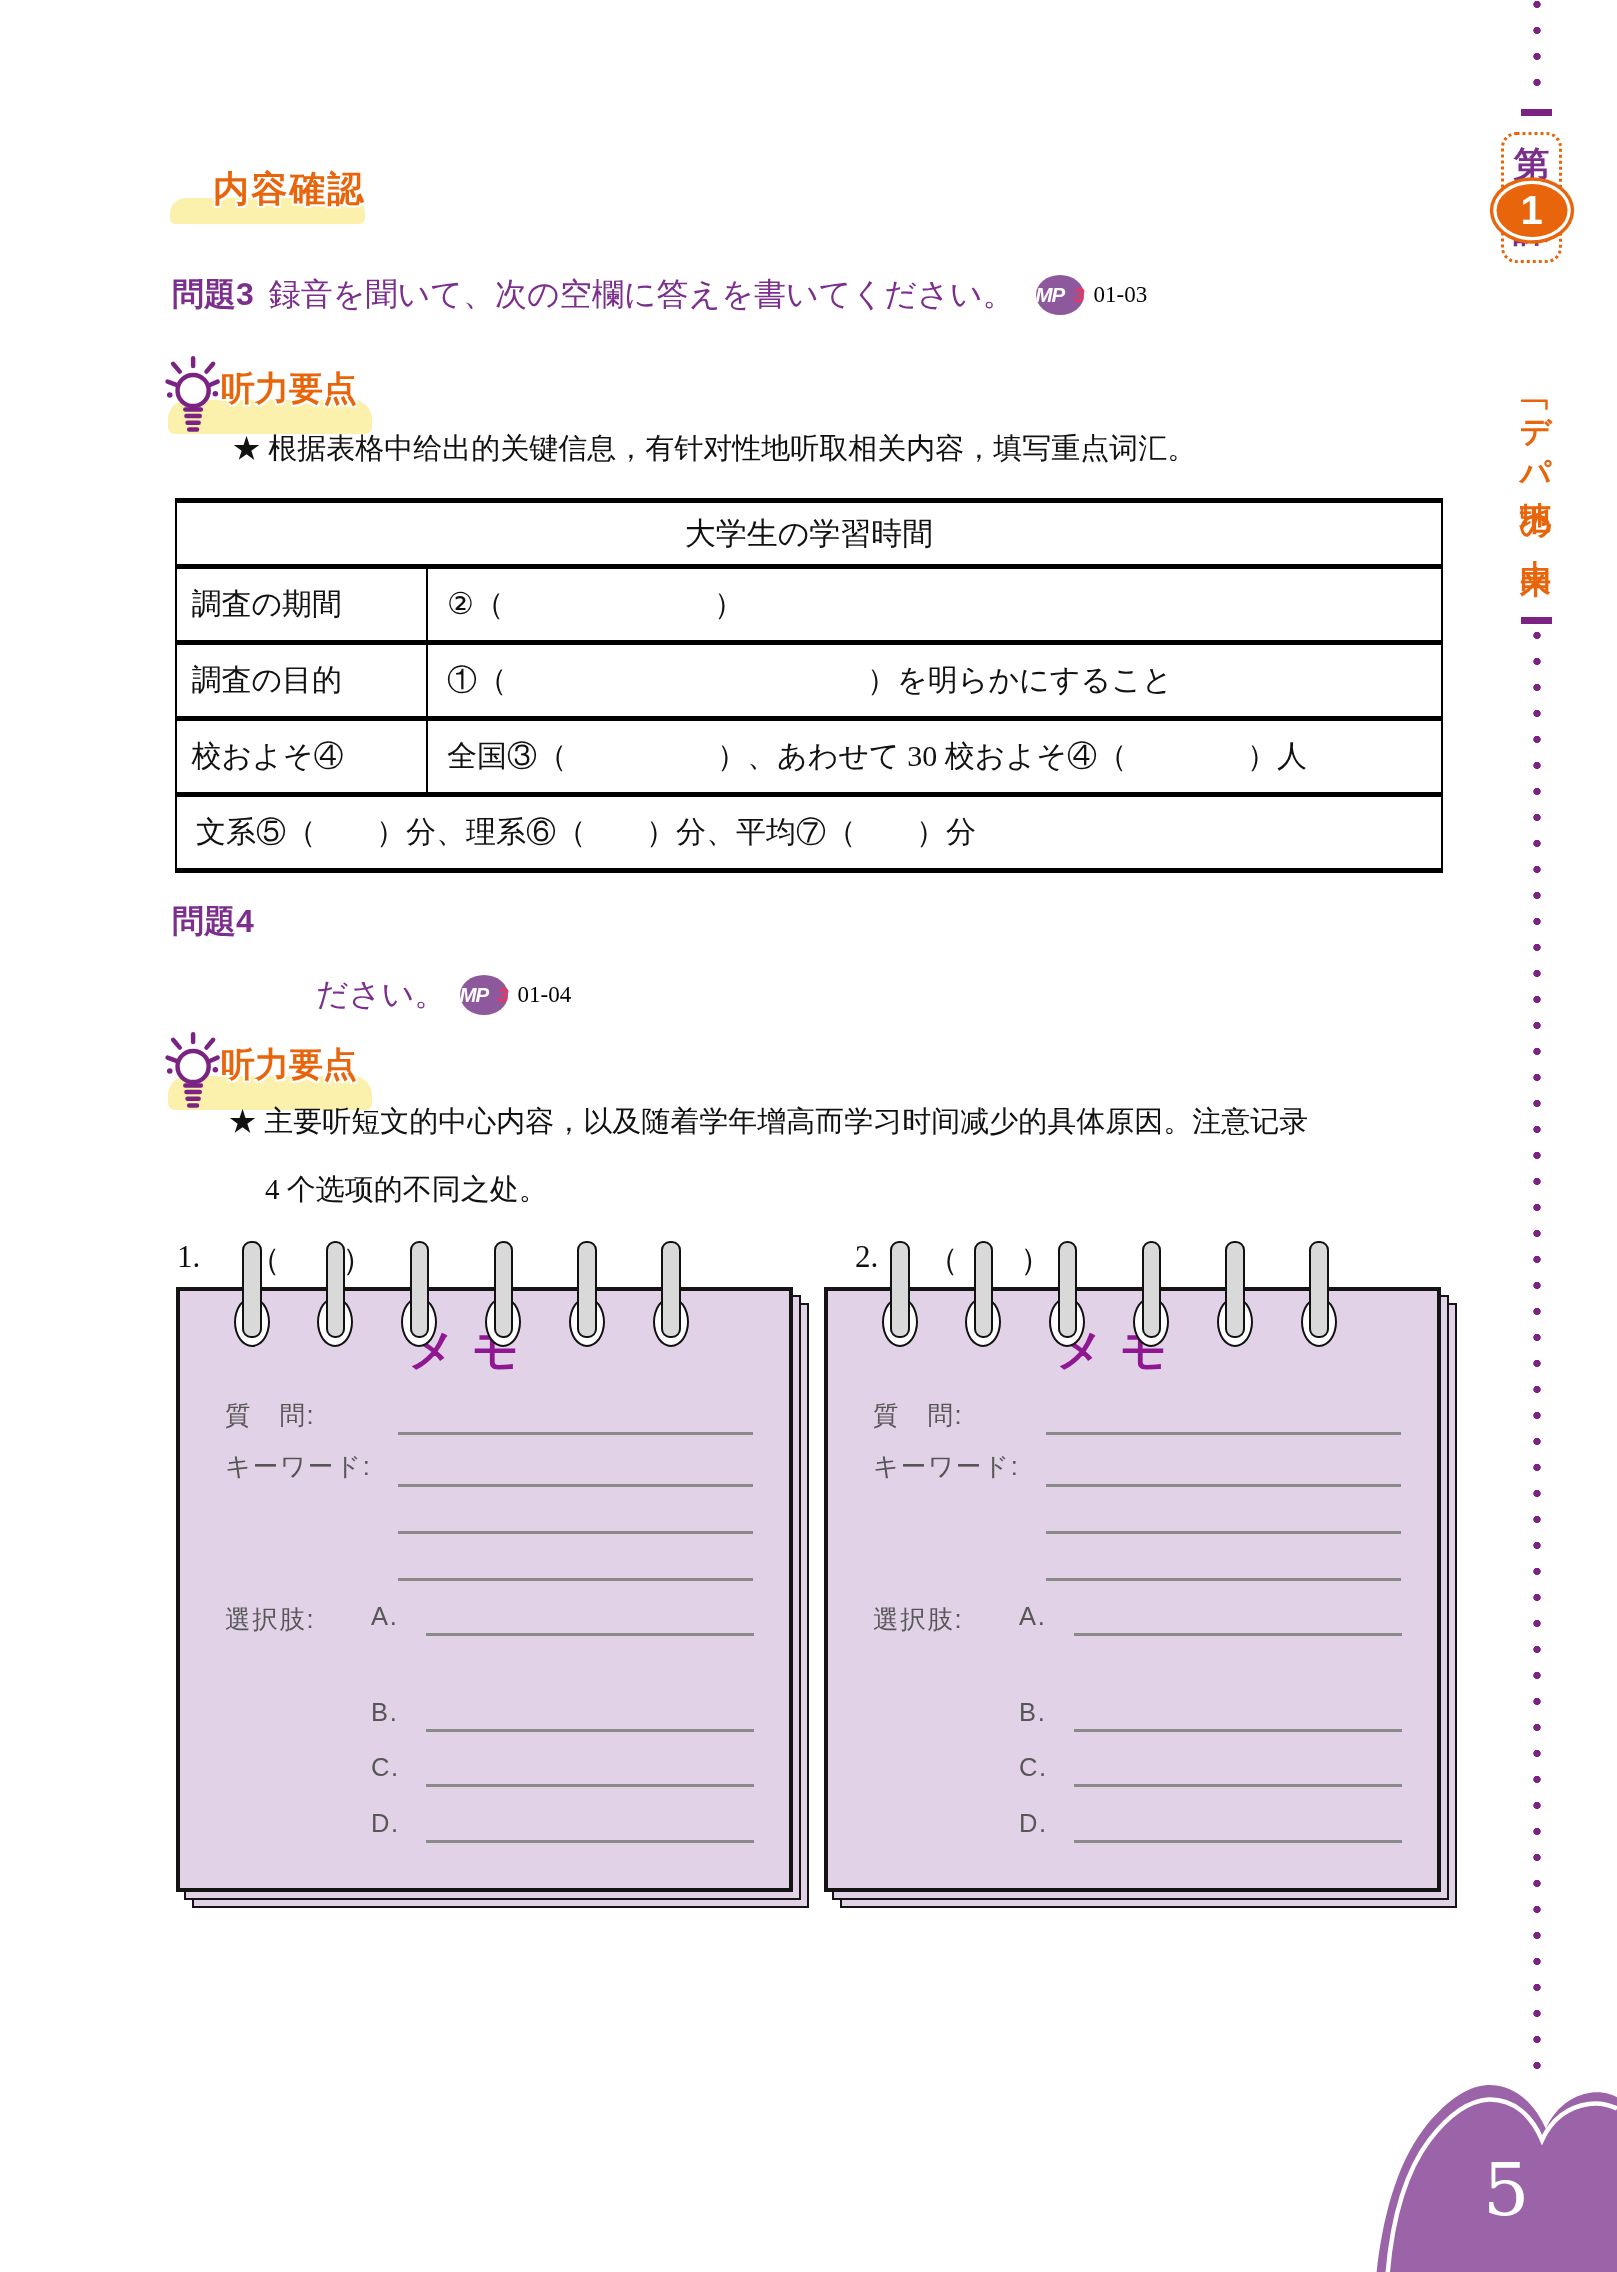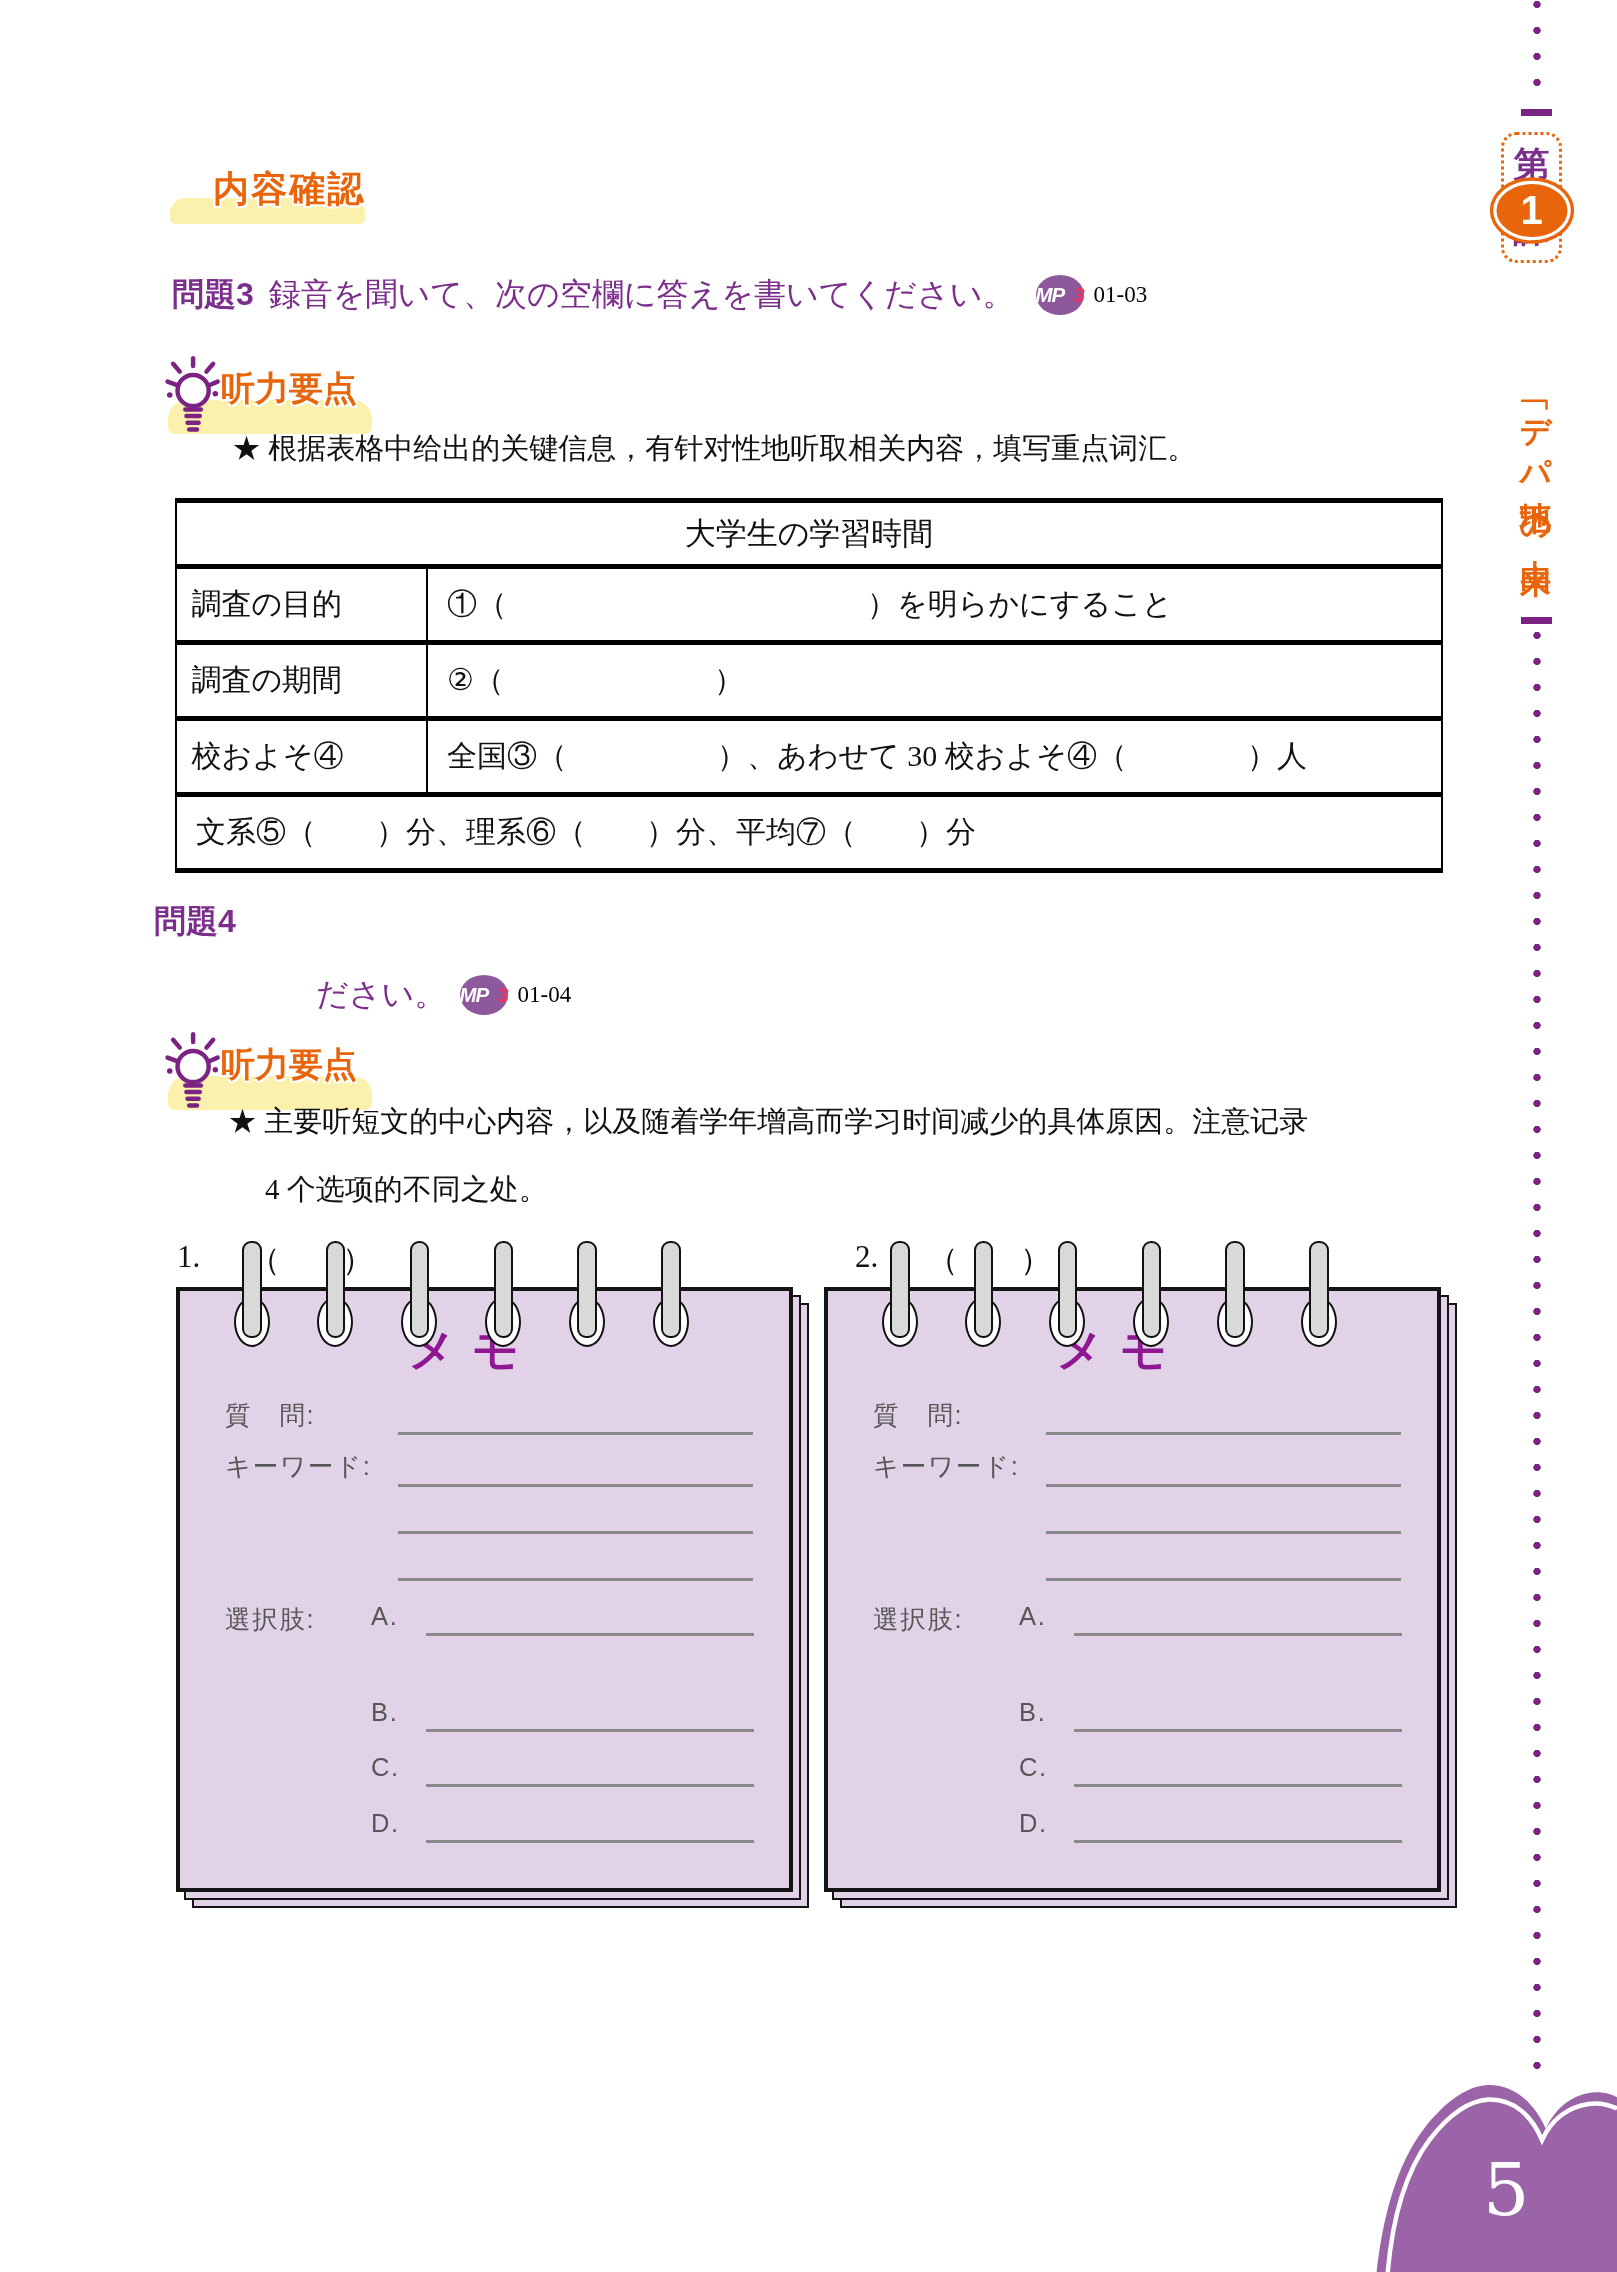--- a/index.html
+++ b/index.html
@@ -125,37 +125,37 @@
       <circle cx="10" cy="70" r="5" fill="#7B2382"></circle>
         <circle cx="92" cy="68" r="5" fill="#7B2382"></circle>
     </svg>
     <div class="tips-title">听力要点</div>
   </div>
   <div class="tips-point serif" style="left:232px;top:429px;">★ 根据表格中给出的关键信息，有针对性地听取相关内容，填写重点词汇。</div>
 
   <div class="survey-table">
     <div class="t-title">大学生の学習時間</div>
     <div class="t-row">
+      <div class="t-label">調査の期間</div>
+      <div class="t-content">②（　　　　　　　）</div>
+    </div>
+    <div class="t-row">
       <div class="t-label">調査の目的</div>
       <div class="t-content">①（　　　　　　　　　　　　）を明らかにすること</div>
-    </div>
-    <div class="t-row">
-      <div class="t-label">調査の期間</div>
-      <div class="t-content">②（　　　　　　　）</div>
     </div>
     <div class="t-row">
       <div class="t-label">校およそ④</div>
       <div class="t-content">全国③（　　　　　）、あわせて 30 校およそ④（　　　　）人</div>
     </div>
     <div class="t-row">
       <div class="t-content">文系⑤（　　）分、理系⑥（　　）分、平均⑦（　　）分</div>
     </div>
   </div>
 
-  <div class="prob-line" style="left:154px;top:900px;justify-content:center;">
+  <div class="prob-line" style="left:172px;top:900px;justify-content:center;">
     <span class="prob-label">問題4</span>
   </div>
   <div class="prob-line" style="left:316px;top:973px;">
     <span>ださい。</span>
     <span class="mp3" style="margin-left:13.3px;">
         <i>MP</i>
         <b>3</b>
       </span>
     <span class="track">01-04</span>
   </div>

